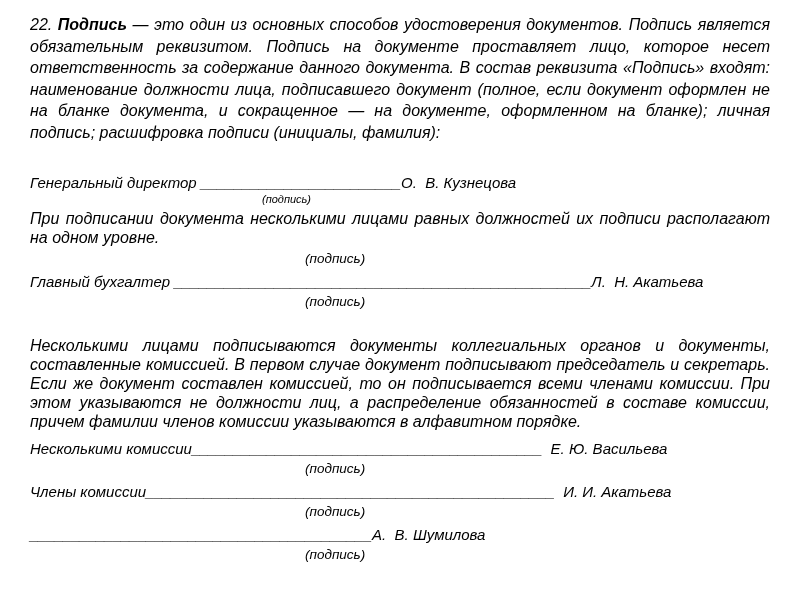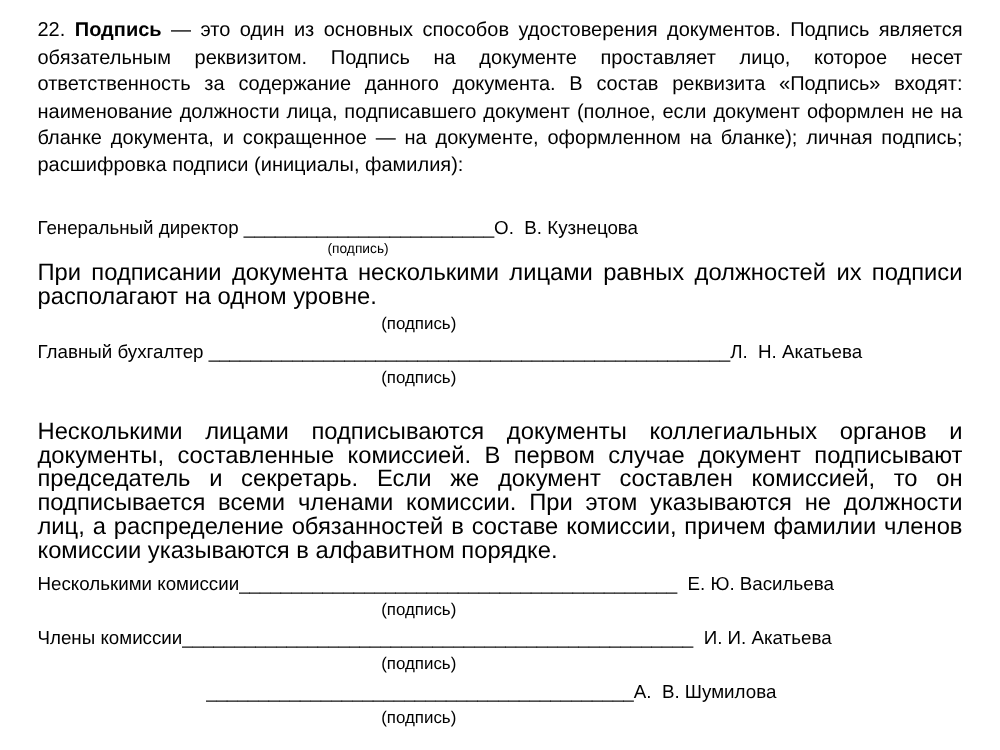--- a/index.html
+++ b/index.html
@@ -9,45 +9,45 @@
       color: #000000;
       font-family: "Liberation Sans", "DejaVu Sans", sans-serif;
     }
     .page {
       width: 800px;
       height: 600px;
       box-sizing: border-box;
       padding: 14px 30px 10px 30px;
       background: #ffffff;
       overflow: hidden;
+      font-style: italic;
     }
     .intro {
       margin: 0 0 30px 0;
       font-size: 16px;
       line-height: 21.5px;
       text-align: justify;
     }
     .intro b { font-weight: bold; }
     .para {
-      font-size: 19px;
+      font-size: 16px;
       line-height: 19px;
       text-align: justify;
       margin: 2px 0 4px 0;
     }
     .para-commission {
       margin: 26px 0 8px 0;
     }
     .sig-line {
       font-size: 15px;
       line-height: 19px;
       white-space: pre-wrap;
       margin: 0;
     }
     .sig-indent {
-      margin-left: 135px;
     }
     .caption-sm {
       font-size: 11px;
       line-height: 13px;
       margin: 1px 0 3px 232px;
       white-space: pre;
     }
     .caption {
       font-size: 13.5px;
       line-height: 16px;

